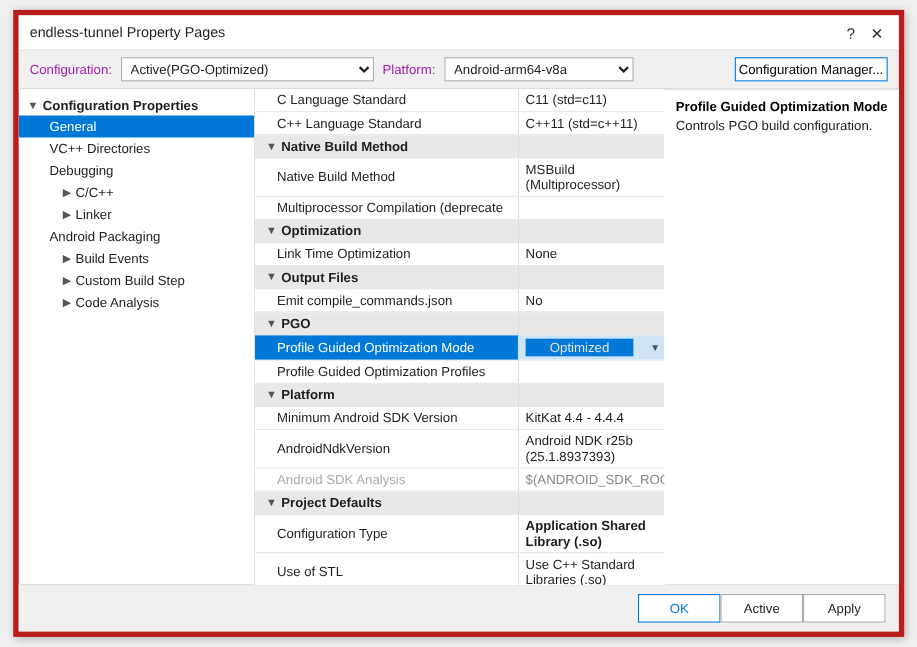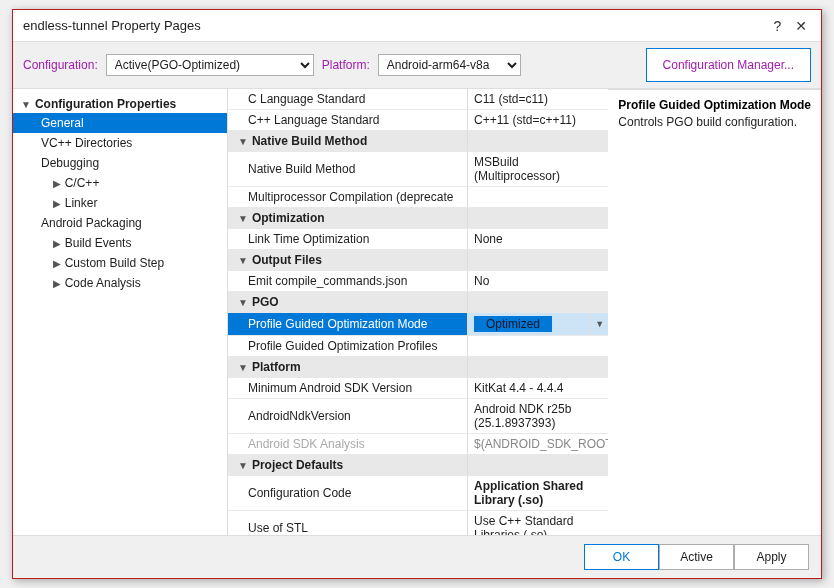--- a/index.html
+++ b/index.html
@@ -11,21 +11,21 @@
       align-items: center;
       justify-content: center;
       width: 834px;
       height: 588px;
       overflow: hidden;
     }
     .dialog {
       width: 810px;
       height: 570px;
       background: #f0f0f0;
-      border: 1px solid #b91c1c;
+      border: 5px solid #b91c1c;
       box-shadow: 2px 2px 8px rgba(0,0,0,0.3);
       display: flex;
       flex-direction: column;
       justify-content: flex-end;
     }
     .title-bar {
       background: #fff;
       padding: 8px 10px;
       display: flex;
       align-items: center;
@@ -62,29 +62,29 @@
       color: #a21caf;
     }
     .toolbar select {
       height: 22px;
       font-size: 12px;
       border: 1px solid #adadad;
       background: #fff;
       padding: 0 4px;
       color: #1e1e1e;
     }
-    .config-select { width: 208px; }
-    .platform-select { width: 143px; }
+    .config-select { width: 230px; }
+    .platform-select { width: 172px; }
     .config-manager-btn {
-      height: 34px;
-      padding: 0 16px;
+      height: 22px;
+      padding: 0 3px;
       font-size: 12px;
       border: 1px solid #0078d7;
       background: #fff;
-      color: #a21caf;
+      color: #000000;
       cursor: pointer;
       margin-left: auto;
     }
     .content-area {
       display: flex;
       flex: 1;
       overflow: hidden;
     }
     .sidebar {
       width: 215px;
@@ -181,22 +181,22 @@
       flex: 1;
       padding: 3px 6px;
       font-size: 12px;
       color: #1e1e1e;
       display: flex;
       align-items: center;
       position: relative;
     }
     .value-badge {
       background: #0078d7;
-      color: #0f172a;
-      padding: 0 12px;
+      color: #e5e5e5;
+      padding: 0 22px;
       height: 16px;
       display: flex;
       align-items: center;
       font-size: 12px;
     }
     .dropdown-arrow {
       position: absolute;
       right: 0;
       top: 0;
       bottom: 0;
@@ -393,21 +393,21 @@
           <div class="prop-value-cell gray-value">$(ANDROID_SDK_ROOT)</div>
         </div>
 
         <div class="prop-row section-header">
           <div class="prop-name">
             <span class="triangle">▼</span>Project Defaults
           </div>
           <div class="prop-value-cell"></div>
         </div>
         <div class="prop-row">
-          <div class="prop-name indented">Configuration Code</div>
+          <div class="prop-name indented">Configuration Type</div>
           <div class="prop-value-cell bold-value">Application Shared Library (.so)</div>
         </div>
         <div class="prop-row">
           <div class="prop-name indented">Use of STL</div>
           <div class="prop-value-cell">Use C++ Standard Libraries (.so)</div>
         </div>
       </div>
 
       <div class="description-panel">
         <div class="description-title">Profile Guided Optimization Mode</div>

